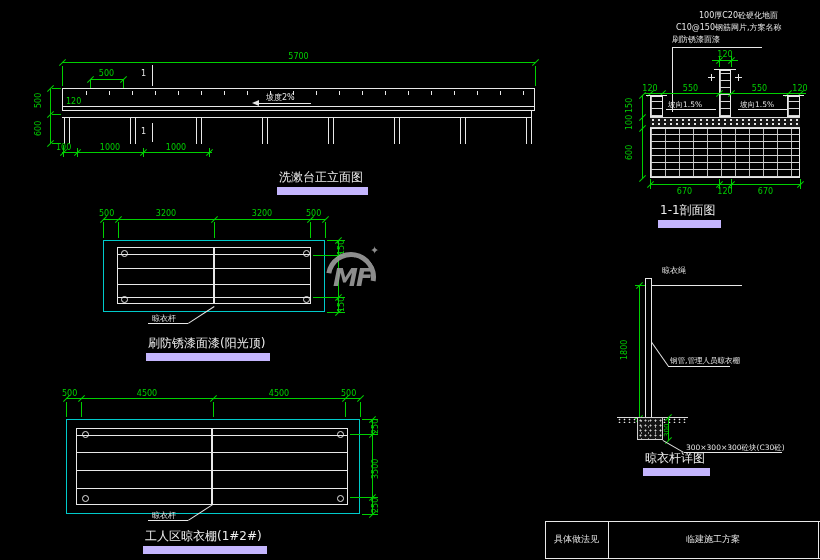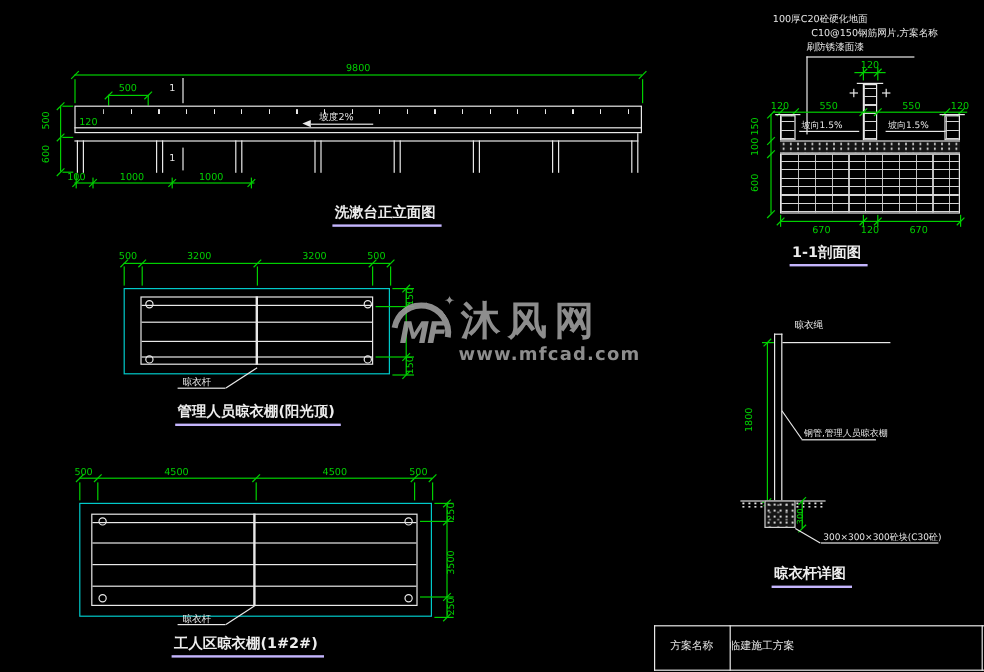--- a/index.html
+++ b/index.html
@@ -9,22 +9,22 @@
           font-family:"DejaVu Sans",sans-serif}
   .hl{position:absolute;height:1px;background:var(--w)}
   .vl{position:absolute;width:1px;background:var(--w)}
   .ghl{position:absolute;height:1px;background:var(--g)}
   .gvl{position:absolute;width:1px;background:var(--g)}
   .sl{position:absolute;width:9px;height:1px;background:var(--g);transform:rotate(-45deg);margin-left:-4px}
   .gt{position:absolute;color:var(--g);font-size:8px;line-height:9px;text-align:center;white-space:nowrap}
   .gv{position:absolute;color:var(--g);font-size:8px;line-height:8px;white-space:nowrap;
       transform:rotate(-90deg);transform-origin:0 100%}
   .t{position:absolute;color:#e5e5e5;font-size:8px;line-height:10px;white-space:nowrap}
-  .ttl{position:absolute;color:#ededed;font-size:12px;line-height:14px;font-weight:bold;white-space:nowrap;
-       border-bottom:2px solid #c4b5fd;padding:0 5px 3px 2px}
+  .ttl{position:absolute;color:#ededed;font-size:12px;line-height:14px;font-weight:normal;white-space:nowrap;
+       border-bottom:8px solid #c4b5fd;padding:0 5px 3px 2px}
   .box{position:absolute;border:1px solid var(--w)}
   .cyanbox{position:absolute;border:1px solid var(--c)}
   .leg{position:absolute;width:6px;height:27px;top:117px;border-left:1px solid var(--w);border-right:1px solid var(--w)}
   .crc{position:absolute;width:7px;height:7px;border:1px solid var(--w);border-radius:50%}
   .brick{background-image:
      repeating-linear-gradient(0deg,#d6d6d6 0 1px,transparent 1px 7px),
      repeating-linear-gradient(90deg,#bdbdbd 0 1px,transparent 1px 14px)}
   .slab{background-color:#161616;background-image:radial-gradient(circle,#e9e9e9 .7px,transparent 1.1px);background-size:6px 4px;
         border-top:1px solid #d8d8d8;border-bottom:1px solid #d8d8d8}
   .speck{background-image:radial-gradient(circle,#e9e9e9 .7px,transparent 1.1px);background-size:5px 3px;border-top:1px solid #d8d8d8}
@@ -45,21 +45,21 @@
 <body>
 
 <div id="canvas">
 
   <div>
     <span class="gvl" style="left:62px;top:66px;height:20px"></span>
     <span class="gvl" style="left:535px;top:66px;height:20px"></span>
     <span class="ghl" style="left:62px;top:62px;width:473px"></span>
     <span class="sl" style="left:62px;top:62px"></span>
     <span class="sl" style="left:535px;top:62px"></span>
-    <span class="gt" style="left:62px;top:52px;width:473px">9800</span>
+    <span class="gt" style="left:62px;top:52px;width:473px">5700</span>
 
     <span class="gvl" style="left:90px;top:79px;height:9px"></span>
     <span class="gvl" style="left:123px;top:79px;height:9px"></span>
     <span class="ghl" style="left:90px;top:79px;width:33px"></span>
     <span class="sl" style="left:90px;top:79px"></span>
     <span class="sl" style="left:123px;top:79px"></span>
     <span class="gt" style="left:85px;top:69px;width:43px">500</span>
 
     <span class="vl" style="left:152px;top:65px;height:21px"></span>
     <span class="t" style="left:141px;top:69px">1</span>
@@ -108,21 +108,21 @@
     <span class="gt" style="left:77px;top:143px;width:66px">1000</span>
     <span class="gt" style="left:143px;top:143px;width:66px">1000</span>
 
     <span class="vl" style="left:152px;top:123px;height:19px"></span>
     <span class="t" style="left:141px;top:127px">1</span>
 
     <span class="ttl" style="left:277px;top:170px">洗漱台正立面图</span>
   </div>
 
   <div>
-    <span class="t" style="left:644px;top:11px">100厚C20砼硬化地面</span>
+    <span class="t" style="left:699px;top:11px">100厚C20砼硬化地面</span>
     <span class="t" style="left:676px;top:23px">C10@150钢筋网片,方案名称</span>
     <span class="t" style="left:672px;top:35px">刷防锈漆面漆</span>
     <span class="hl" style="left:672px;top:47px;width:90px"></span>
     <span class="vl" style="left:672px;top:47px;height:65px"></span>
 
     <span class="gvl" style="left:719px;top:56px;height:11px"></span>
     <span class="gvl" style="left:731px;top:56px;height:11px"></span>
     <span class="ghl" style="left:712px;top:60px;width:26px"></span>
     <span class="sl" style="left:719px;top:60px"></span>
     <span class="sl" style="left:731px;top:60px"></span>
@@ -223,21 +223,21 @@
     <span class="sl" style="left:338px;top:255px"></span>
     <span class="sl" style="left:338px;top:297px"></span>
     <span class="sl" style="left:338px;top:312px"></span>
     <span class="gv" style="left:346px;top:247px">150</span>
     <span class="gv" style="left:346px;top:304px">150</span>
 
     <span class="t" style="left:152px;top:314px">晾衣杆</span>
     <span class="hl" style="left:148px;top:323px;width:40px"></span>
     <span class="diag" style="left:188px;top:323px;width:31px;transform:rotate(-33deg)"></span>
 
-    <span class="ttl" style="left:146px;top:336px">管理人员晾衣棚(阳光顶)</span>
+    <span class="ttl" style="left:146px;top:336px">刷防锈漆面漆(阳光顶)</span>
   </div>
 
   <div>
     <span class="ghl" style="left:66px;top:398px;width:294px"></span>
     <span class="sl" style="left:66px;top:398px"></span>
     <span class="sl" style="left:81px;top:398px"></span>
     <span class="sl" style="left:213px;top:398px"></span>
     <span class="sl" style="left:345px;top:398px"></span>
     <span class="sl" style="left:360px;top:398px"></span>
     <span class="gvl" style="left:66px;top:402px;height:15px"></span>
@@ -302,34 +302,32 @@
     <span class="conc" style="position:absolute;left:637px;top:417px;width:26px;height:23px"></span>
     <span class="gvl" style="left:668px;top:417px;height:23px"></span>
     <span class="sl" style="left:668px;top:417px"></span>
     <span class="sl" style="left:668px;top:440px"></span>
     <span class="gv" style="left:671px;top:429px;font-size:7px">300</span>
 
     <span class="diag" style="left:663px;top:440px;width:24px;transform:rotate(30deg)"></span>
     <span class="hl" style="left:684px;top:452px;width:98px"></span>
     <span class="t" style="left:686px;top:443px;font-size:7.5px">300×300×300砼块(C30砼)</span>
 
-    <span class="ttl" style="left:643px;top:471px">晾衣杆详图</span>
+    <span class="ttl" style="left:643px;top:451px">晾衣杆详图</span>
   </div>
 
   <div>
     <span class="hl" style="left:545px;top:521px;width:275px"></span>
     <span class="hl" style="left:545px;top:558px;width:275px"></span>
     <span class="vl" style="left:545px;top:521px;height:38px"></span>
     <span class="vl" style="left:608px;top:521px;height:38px"></span>
     <span class="vl" style="left:818px;top:521px;height:38px"></span>
-    <span class="t" style="left:545px;top:534px;width:63px;text-align:center;font-size:9px">方案名称</span>
-    <span class="t" style="left:608px;top:534px;width:210px;font-size:9px">临建施工方案</span>
+    <span class="t" style="left:545px;top:534px;width:63px;text-align:center;font-size:9px">具体做法见</span>
+    <span class="t" style="left:608px;top:534px;width:210px;text-align:center;font-size:9px">临建施工方案</span>
   </div>
 
   <div class="wm">
     <span class="ring"></span>
     <span class="mf">MF</span>
     <span class="star">✦</span>
-    <span class="nm">沐风网</span>
-    <span class="url">www.mfcad.com</span>
   </div>
 
 </div>
 
 </body></html>

